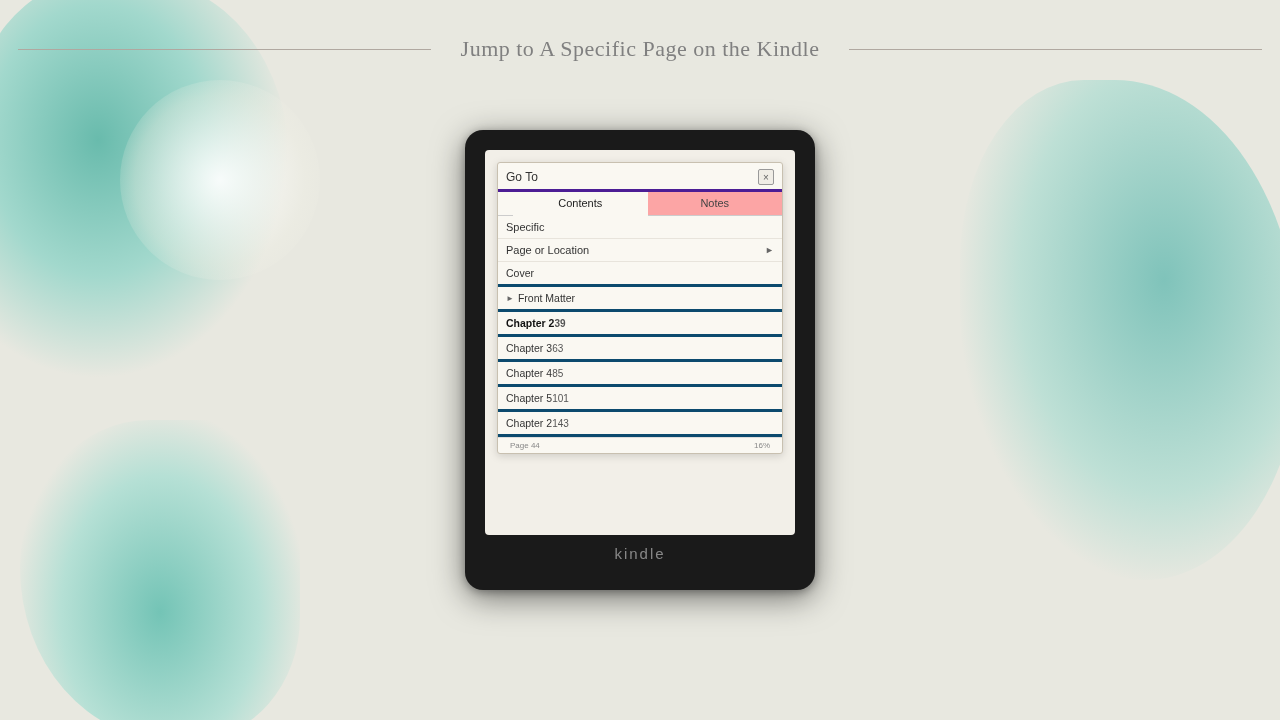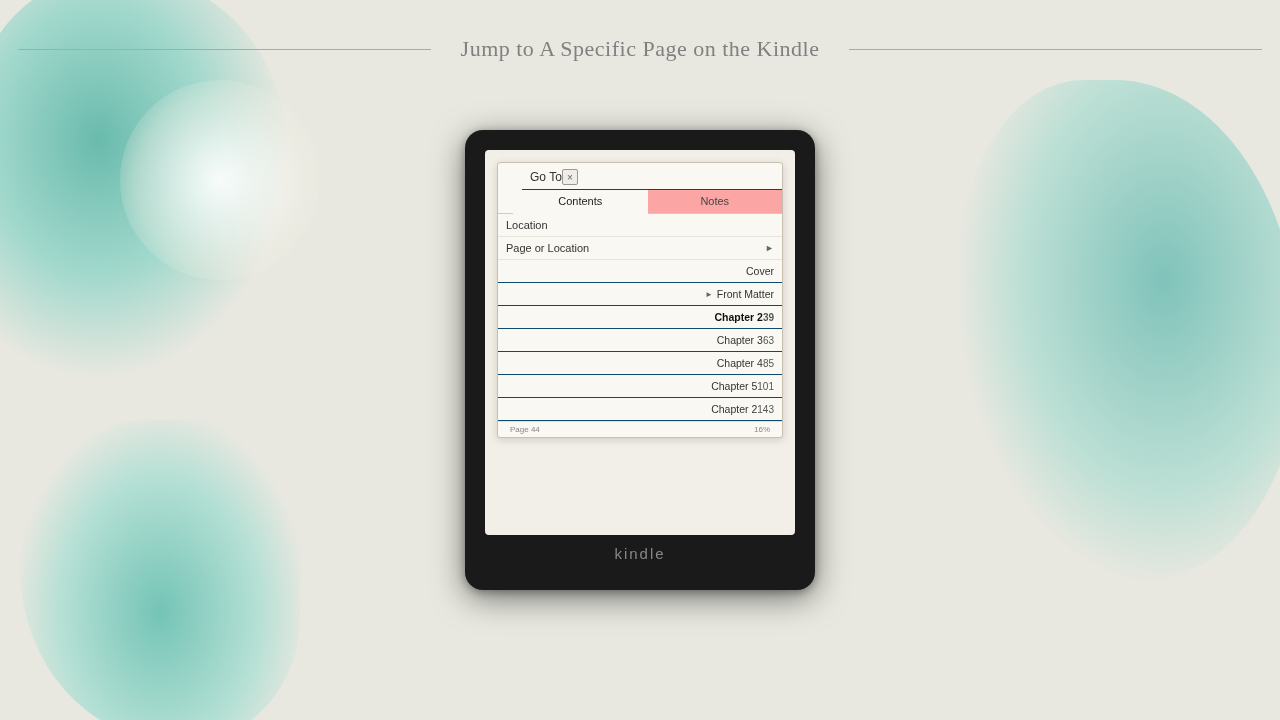--- a/index.html
+++ b/index.html
@@ -131,23 +131,23 @@
       border: 1px solid #c8c0b0;
       border-radius: 3px;
       box-shadow: 0 2px 8px rgba(0,0,0,0.15);
       font-family: Arial, sans-serif;
       font-size: 11px;
     }
 
     .dialog-header {
       display: flex;
       align-items: center;
+      justify-content: space-between;
       padding: 6px 8px 4px 8px;
-      border-bottom: 1px solid #4c1d95;
-      margin-left: 24px;
+      border-bottom: 3px solid #4c1d95;
     }
 
     .dialog-title {
       font-size: 12px;
       color: #333;
       font-weight: 400;
     }
 
     .dialog-close {
       width: 16px;
@@ -207,26 +207,26 @@
 
     
     .contents-list {
       max-height: 220px;
       overflow-y: auto;
       overflow-x: hidden;
     }
 
     .contents-item {
       padding: 5px 8px;
-      border-bottom: 1px solid #0c4a6e;
+      border-bottom: 3px solid #0c4a6e;
       color: #333;
       font-size: 10.5px;
       display: flex;
       align-items: center;
-      justify-content: flex-end;
+      justify-content: flex-start;
       cursor: pointer;
     }
 
     .contents-item .item-left {
       display: flex;
       align-items: center;
       gap: 4px;
     }
 
     .contents-item .item-arrow {
@@ -292,21 +292,21 @@
           <span class="dialog-title">Go To</span>
           <div class="dialog-close">×</div>
         </div>
 
         <div class="dialog-tabs">
           <div class="tab active">Contents</div>
           <div class="tab">Notes</div>
         </div>
 
         <div class="nav-item">
-          <span>Location</span>
+          <span>Specific</span>
         </div>
         <div class="nav-item">
           <span>Page or Location</span>
           <span class="arrow">►</span>
         </div>
 
         <div class="contents-list">
 
           <div class="contents-item">
             <div class="item-left">

